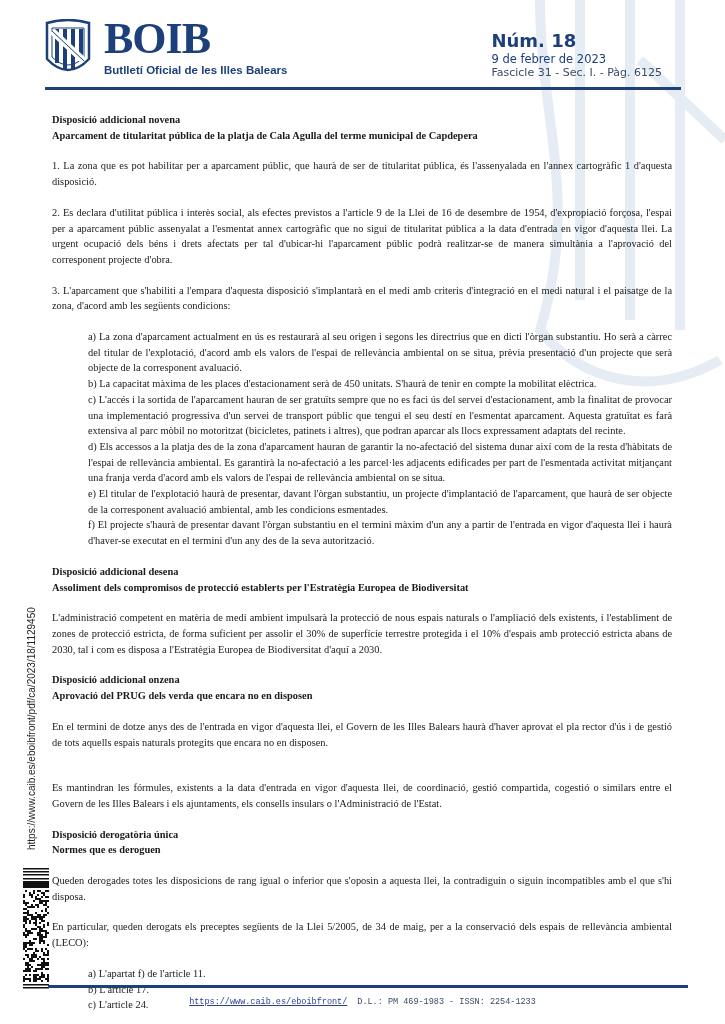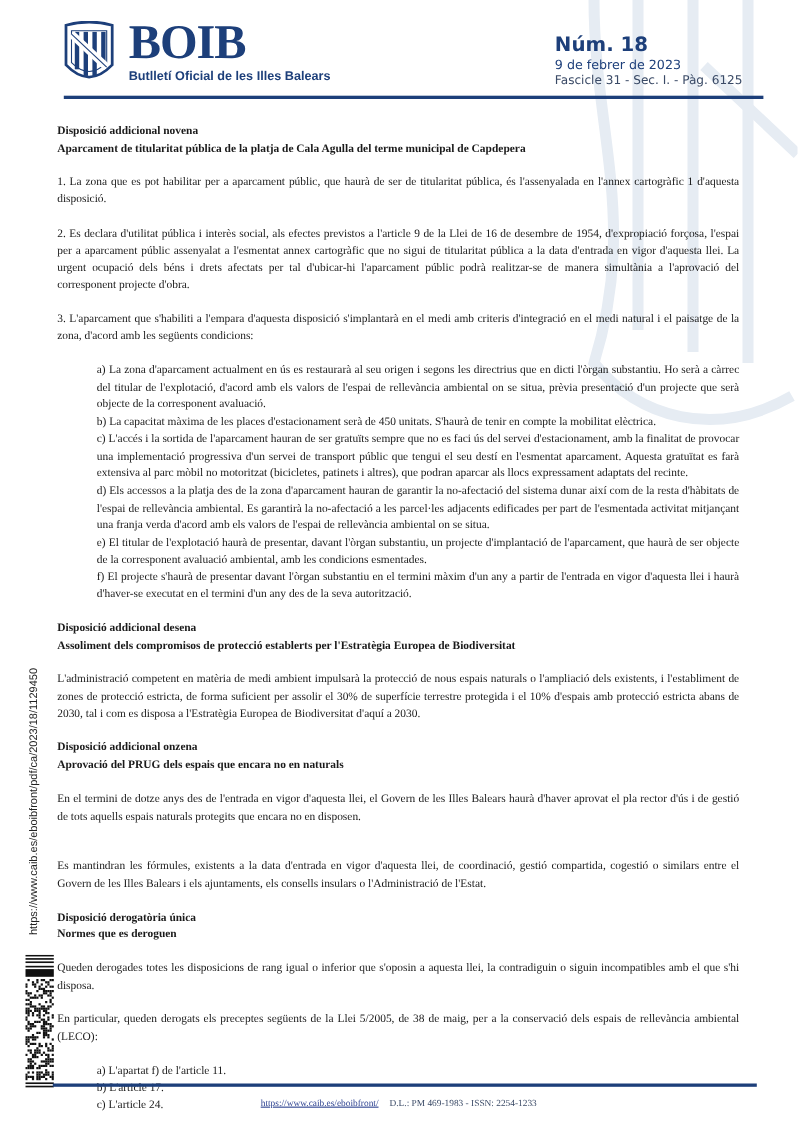--- a/index.html
+++ b/index.html
@@ -1,35 +1,35 @@
 <!DOCTYPE html>
 <html><head>
 <meta charset="utf-8">
 <style>
   html, body { margin: 0; padding: 0; }
   body { width: 725px; height: 1024px; background: #ffffff; position: relative; overflow: hidden; font-family: "Liberation Serif", serif; color: #1a1a1a; }
   .watermark { position: absolute; left: 520px; top: 0; width: 205px; height: 470px; pointer-events: none; }
-  .header { position: absolute; left: 13px; top: 0; width: 707px; height: 95px; }
+  .header { position: absolute; left: 0; top: 0; width: 707px; height: 95px; }
   .logo-shield { position: absolute; left: 43px; top: 19px; width: 50px; height: 58px; }
   .boib-title { position: absolute; left: 104px; top: 17px; font-family: "Liberation Serif", serif; font-weight: bold; font-size: 44px; letter-spacing: -1px; color: #1d3f7a; line-height: 44px; }
   .boib-sub { position: absolute; left: 104px; top: 64px; font-family: Liberation Sans, sans-serif; font-weight: bold; font-size: 11.5px; color: #1d3f7a; }
   .hdr-right { position: absolute; right: 45px; top: 30px; font-family: "DejaVu Sans", sans-serif; color: #1d3f7a; }
   .num { font-size: 18px; font-weight: bold; line-height: 22px; }
   .date { font-size: 11.5px; font-weight: normal; line-height: 14px; }
   .fascicle { font-size: 11px; color: #3a4a66; line-height: 13px; }
   .hdr-line { position: absolute; left: 45px; top: 87px; width: 636px; height: 3px; background: #1d3f7a; }
   .content { position: absolute; left: 52px; top: 112px; width: 620px; font-size: 10.4px; line-height: 15.7px; text-align: justify; }
   .content p { margin: 0; }
   .h { font-weight: bold; }
   .gap { height: 15px; }
   .indent { padding-left: 36px; }
   .side-url { position: absolute; left: 26px; top: 850px; transform-origin: 0 0; transform: rotate(-90deg); font-family: "Liberation Sans", sans-serif; font-size: 10px; color: #222; white-space: nowrap; }
   .barcode { position: absolute; left: 23px; top: 868px; width: 26px; height: 122px; }
   .foot-line { position: absolute; left: 48px; top: 985px; width: 640px; height: 3px; background: #1d3f7a; }
-  .footer { position: absolute; left: 0; top: 997px; width: 725px; text-align: center; font-family: Liberation Serif, serif; font-size: 8.5px; color: #3a4a66; }
+  .footer { position: absolute; left: 0; top: 997px; width: 725px; text-align: center; font-family: Liberation Mono, monospace; font-size: 8.5px; color: #3a4a66; }
   .footer a { color: #2a3f8f; text-decoration: underline; margin-right: 10px; }
 </style>
 </head>
 <body>
 
 <svg class="watermark" viewBox="0 0 205 470">
   <g fill="none" stroke="#e6ecf3" stroke-width="10">
     <path d="M20 0 C 20 120, 60 200, 20 330 C 60 380, 130 400, 200 360"></path>
     <path d="M60 0 L 60 300"></path>
     <path d="M110 0 L 110 320"></path>
@@ -77,33 +77,33 @@
     <p>e) El titular de l'explotació haurà de presentar, davant l'òrgan substantiu, un projecte d'implantació de l'aparcament, que haurà de ser objecte de la corresponent avaluació ambiental, amb les condicions esmentades.</p>
     <p>f) El projecte s'haurà de presentar davant l'òrgan substantiu en el termini màxim d'un any a partir de l'entrada en vigor d'aquesta llei i haurà d'haver-se executat en el termini d'un any des de la seva autorització.</p>
   </div>
   <div class="gap"></div>
   <p class="h">Disposició addicional desena</p>
   <p class="h">Assoliment dels compromisos de protecció establerts per l'Estratègia Europea de Biodiversitat</p>
   <div class="gap"></div>
   <p>L'administració competent en matèria de medi ambient impulsarà la protecció de nous espais naturals o l'ampliació dels existents, i l'establiment de zones de protecció estricta, de forma suficient per assolir el 30% de superfície terrestre protegida i el 10% d'espais amb protecció estricta abans de 2030, tal i com es disposa a l'Estratègia Europea de Biodiversitat d'aquí a 2030.</p>
   <div class="gap"></div>
   <p class="h">Disposició addicional onzena</p>
-  <p class="h">Aprovació del PRUG dels espais que encara no en naturals</p>
+  <p class="h">Aprovació del PRUG dels verda que encara no en disposen</p>
   <div class="gap"></div>
   <p>En el termini de dotze anys des de l'entrada en vigor d'aquesta llei, el Govern de les Illes Balears haurà d'haver aprovat el pla rector d'ús i de gestió de tots aquells espais naturals protegits que encara no en disposen.</p>
   <div class="gap"></div>
   <div class="gap"></div>
   <p>Es mantindran les fórmules, existents a la data d'entrada en vigor d'aquesta llei, de coordinació, gestió compartida, cogestió o similars entre el Govern de les Illes Balears i els ajuntaments, els consells insulars o l'Administració de l'Estat.</p>
   <div class="gap"></div>
   <p class="h">Disposició derogatòria única</p>
   <p class="h">Normes que es deroguen</p>
   <div class="gap"></div>
   <p>Queden derogades totes les disposicions de rang igual o inferior que s'oposin a aquesta llei, la contradiguin o siguin incompatibles amb el que s'hi disposa.</p>
   <div class="gap"></div>
-  <p>En particular, queden derogats els preceptes següents de la Llei 5/2005, de 38 de maig, per a la conservació dels espais de rellevància ambiental (LECO):</p>
+  <p>En particular, queden derogats els preceptes següents de la Llei 5/2005, de 34 de maig, per a la conservació dels espais de rellevància ambiental (LECO):</p>
   <div class="gap"></div>
   <div class="indent">
     <p>a) L'apartat f) de l'article 11.</p>
     <p>b) L'article 17.</p>
     <p>c) L'article 24.</p>
   </div>
 </div>
 
 <div class="side-url">https://www.caib.es/eboibfront/pdf/ca/2023/18/1129450</div>
 

